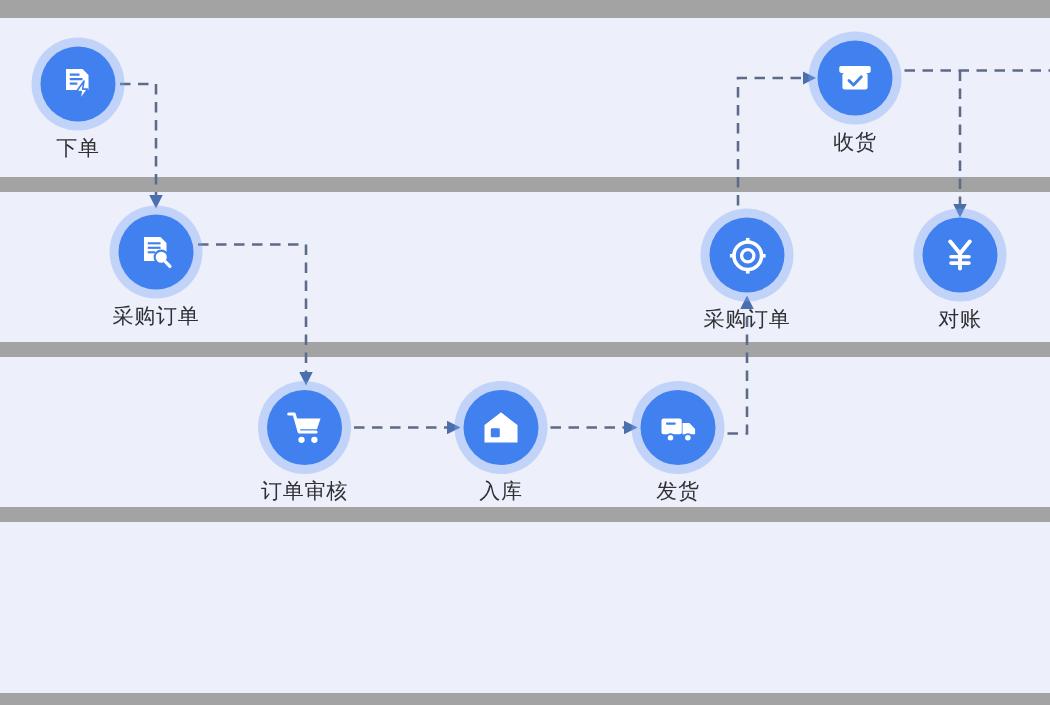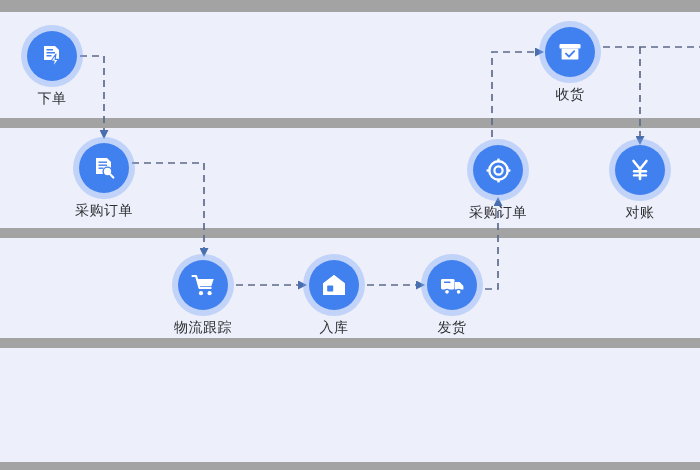--- a/index.html
+++ b/index.html
@@ -128,21 +128,21 @@
     <div class="node-circle">
       <span>
         <svg width="27" height="27" viewBox="0 0 27 27">
           <path d="M2.5 4 h3.6 l3.4 12 h11.2" fill="none" stroke="#ffffff" stroke-width="2.1" stroke-linecap="round" stroke-linejoin="round"></path>
           <path d="M7.3 7 h16.4 l-2.4 7.2 h-12 z" fill="#ffffff"></path>
           <circle cx="11" cy="21.2" r="2.1" fill="#ffffff"></circle>
           <circle cx="19.6" cy="21.2" r="2.1" fill="#ffffff"></circle>
         </svg>
       </span>
     </div>
-    <div class="node-label">物流跟踪</div>
+    <div class="node-label">订单审核</div>
   </div>
 
   <div class="node" style="left:334px;top:285px;">
     <div class="node-circle">
       <span>
         <svg width="26" height="26" viewBox="0 0 26 26">
           <path d="M13 3 L24 11.5 v11.5 h-22 v-11.5 z" fill="#ffffff"></path>
           <rect x="6.2" y="13.5" width="6" height="6" rx="0.8" fill="#4080ef"></rect>
           <path d="M15 14 h6 v5.5 h-6 z" fill="#ffffff"></path>
           <path d="M13 3 L24 11.5 L22 13 L13 6 L4 13 L2 11.5 z" fill="#ffffff"></path>

